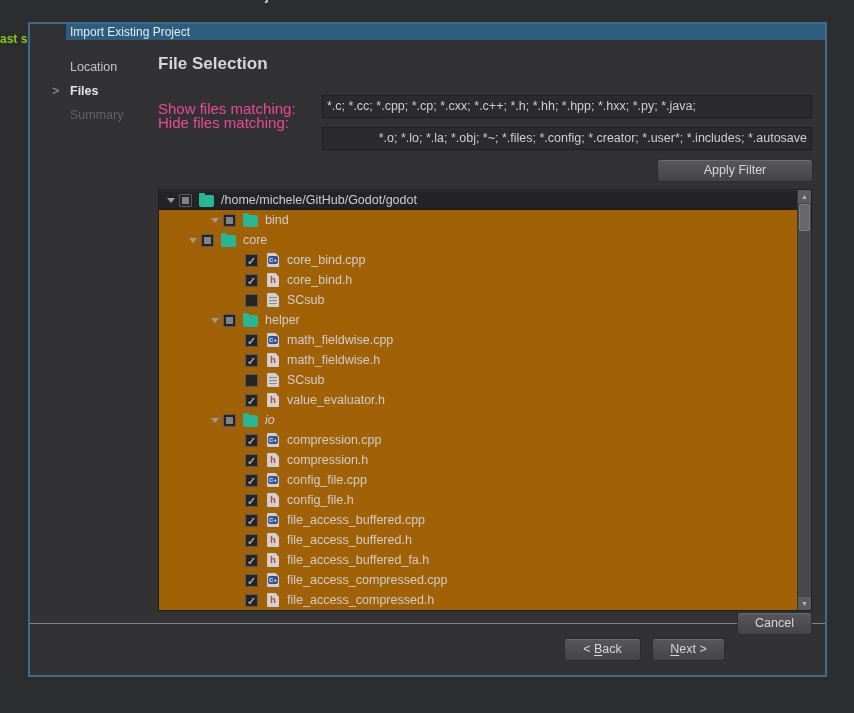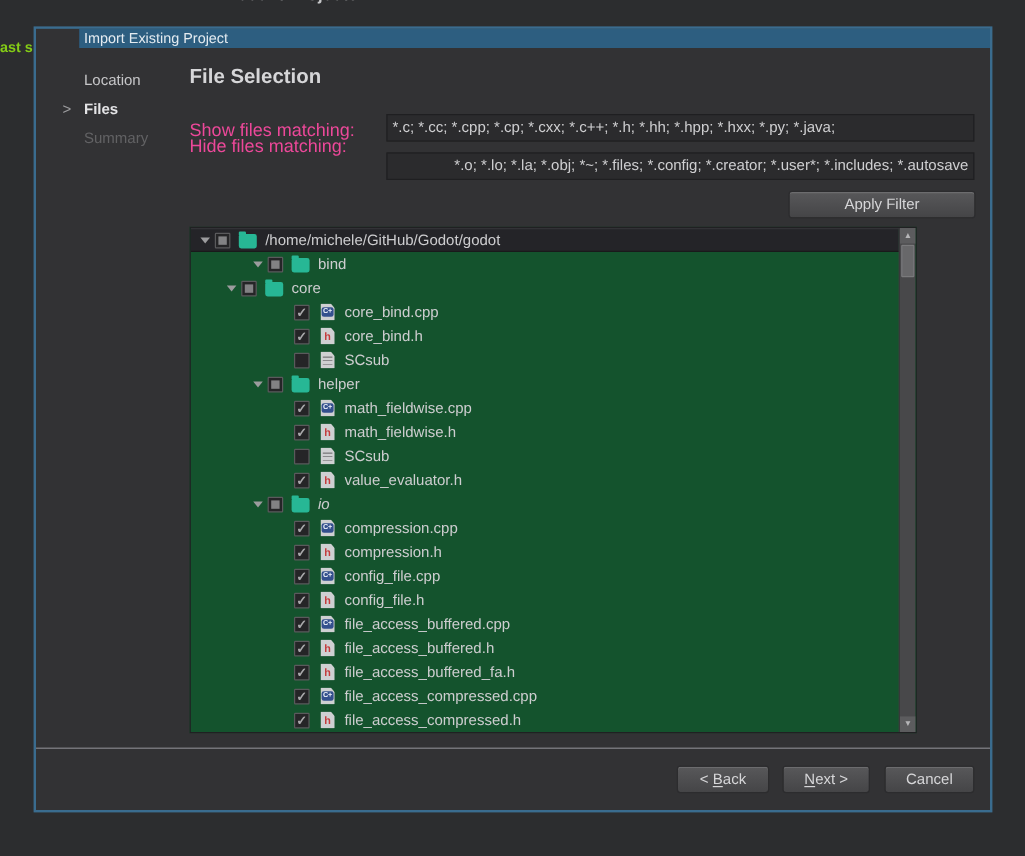--- a/index.html
+++ b/index.html
@@ -36,28 +36,28 @@
   .finput1 { top:71px; }
   .finput2 { top:103px; display:flex; justify-content:flex-end; }
   .finput2 span { white-space:nowrap; }
 
   .btn { position:absolute; height:23px; background:linear-gradient(#58585a,#454547);
          border:1px solid #2c2c2e; border-radius:3px; box-shadow:inset 0 1px 0 #6c6c6e;
          color:#d6d6d8; font-size:12.5px; text-align:center; line-height:21px; cursor:default; }
   .apply-btn { left:627px; top:135px; width:156px; }
   .back-btn  { left:534px; top:614px; width:77px; }
   .next-btn  { left:622px; top:614px; width:73px; }
-  .cancel-btn{ left:707px; top:614px; width:75px; }
+  .cancel-btn{ left:707px; top:588px; width:75px; }
   .mn { text-decoration:underline; text-underline-offset:2px; }
 
   .separator { position:absolute; left:0px; right:0px; top:599px; height:1px; background:#86868a; }
 
   
-  .tree { position:absolute; left:128px; top:165px; width:606px; height:422px;
-          background:#14532d; border:1px solid #202022; overflow:hidden; }
+  .tree { position:absolute; left:128px; top:165px; width:654px; height:422px;
+          background:#a16207; border:1px solid #202022; overflow:hidden; }
   .tree-rows { position:absolute; left:0; top:0; right:14px; bottom:0; }
   .trow { height:20px; display:flex; align-items:center; color:#cdcdcf; font-size:12.5px; white-space:nowrap; }
   .trow.current { background:#242428; box-shadow:inset 0 -1px 0 #19191b, inset 0 1px 0 #323236; }
   .arrow { width:14px; flex:0 0 14px; display:inline-block; position:relative; }
   .arrow.vis::before { content:""; position:absolute; left:2px; top:-2px;
       border-left:4px solid transparent; border-right:4px solid transparent; border-top:5px solid #9c9c9e; }
   .cb { width:13px; height:13px; flex:0 0 13px; background:#252527; border:1px solid #5a5a5c; border-radius:1px;
         margin-right:7px; position:relative; text-align:center; font-size:11px; line-height:12px;
         font-weight:bold; color:#a8a8aa; }
   .cb .sq { position:absolute; left:2px; top:2px; width:7px; height:7px; background:#828284; }

